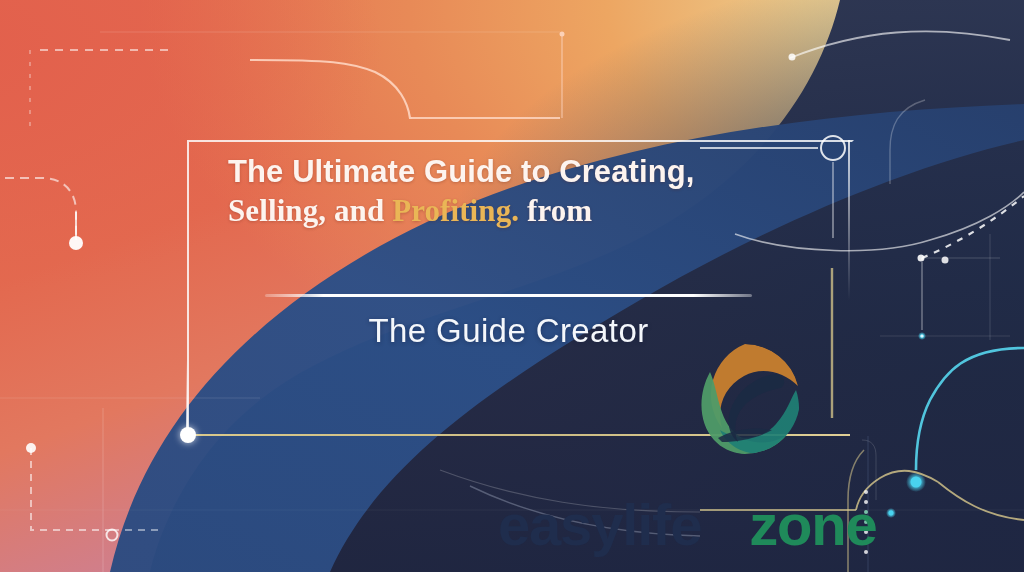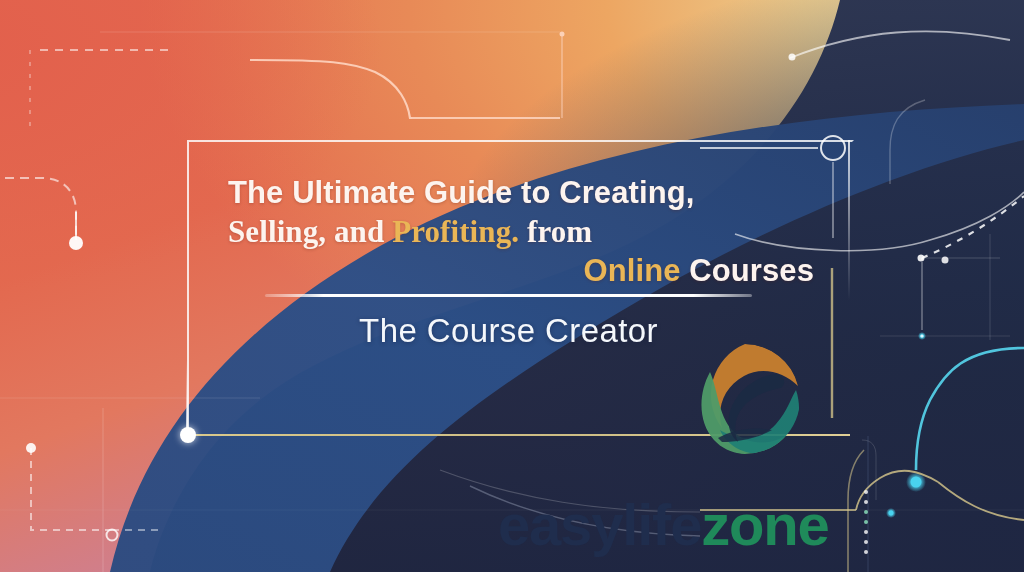--- a/index.html
+++ b/index.html
@@ -34,36 +34,36 @@
     background:linear-gradient(90deg,#d9c98c 0%,#cdbd84 55%,#e0cf95 100%);}
   .gold-node{position:absolute;left:180px;top:427px;width:16px;height:16px;border-radius:50%;
     background:#fff;box-shadow:0 0 7px rgba(255,255,255,.75);}
   .drop-line{position:absolute;left:186px;top:360px;width:2px;height:70px;
     background:linear-gradient(180deg,rgba(255,255,255,0),rgba(255,255,255,.85));}
   
   .title{position:absolute;left:228px;top:152px;width:600px;
     font-size:31px;font-weight:700;line-height:1.26;color:#fdf4ef;
     letter-spacing:.1px;text-shadow:0 1px 3px rgba(90,30,20,.28);}
   .title .gold{color:#eab656;}
-  .title .l1{display:block;margin-top:21px;}
+  .title .l1{display:block;}
   .title .l2{display:block;font-family:Liberation Serif, serif;}
   .title .l3{display:block;text-align:right;padding-right:14px;}
   .divider{position:absolute;left:265px;top:294px;width:487px;height:3px;
     background:linear-gradient(90deg,rgba(255,255,255,.25),#ffffff 12%,#ffffff 88%,rgba(255,255,255,.35));
     border-radius:2px;}
   .sub{position:absolute;left:265px;top:312px;width:487px;text-align:center;}
   .sub .s1{display:block;font-size:33px;font-weight:400;color:#f4f7fb;letter-spacing:.4px;
     text-shadow:0 1px 4px rgba(20,28,60,.45);}
   .sub .s2{display:block;font-size:31px;font-weight:700;color:#eeb44e;letter-spacing:.3px;margin-top:4px;
     text-shadow:0 1px 4px rgba(20,28,60,.5);}
   
   .wordmark{position:absolute;left:498px;top:496px;font-size:58px;font-weight:700;
     letter-spacing:-1.2px;line-height:1;}
   .wordmark .easylife{color:#1f2d4d;}
-  .wordmark .zone{color:#1f8a5a;}
+  .wordmark .zone{color:#1f8a5a;margin-left:48px;}
   
   .emblem{position:absolute;left:688px;top:342px;width:114px;height:114px;}
   svg{display:block;overflow:visible;}
 </style>
 </head>
 <body>
 
 <div id="stage">
 
   <div class="bg-base"></div>
@@ -162,27 +162,26 @@
 
   <div class="frame"></div>
   <div class="frame-right"></div>
   <div class="drop-line"></div>
   <div class="gold-rule"></div>
   <div class="gold-node"></div>
 
   <div class="title">
     <span class="l1">The Ultimate Guide to Creating,</span>
     <span class="l2"><span>Selling,  and </span><span class="gold">Profiting.</span><span>   from</span></span>
-    <span class="l3"><span class="gold">Online </span><span>Courses</span></span>
   </div>
 
   <div class="divider"></div>
 
   <div class="sub">
-    <span class="s1">The Course Creator</span>
+    <span class="s1">The Guide Creator</span>
   </div>
 
   <div class="emblem">
     <svg width="114" height="114" viewBox="0 0 114 114">
       <defs>
         <clipPath id="clipCircle">
             <circle cx="57" cy="57" r="55"></circle>
           </clipPath>
       </defs>
       <g clip-path="url(#clipCircle)">

